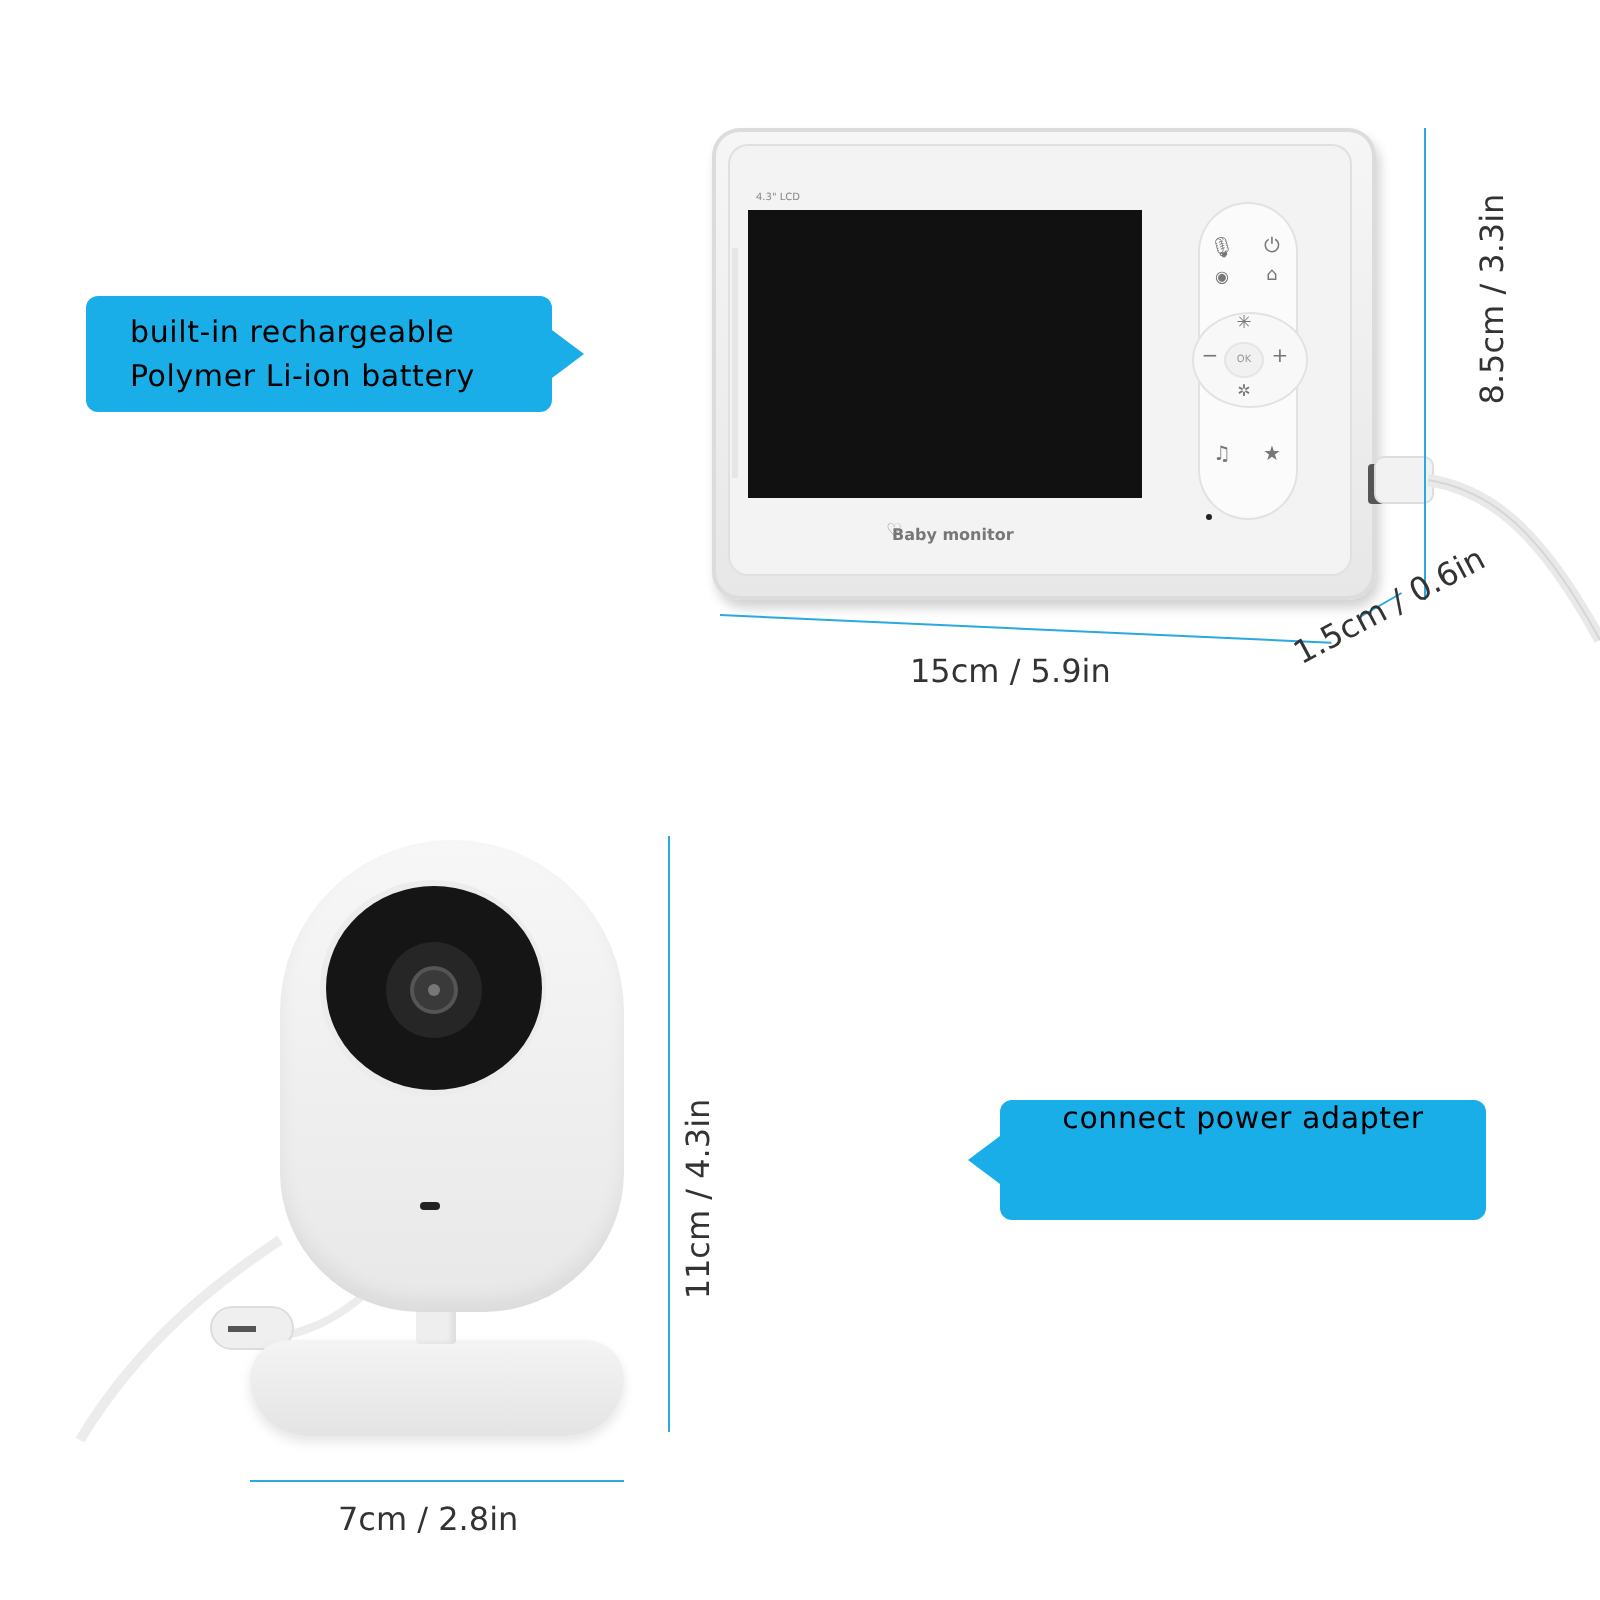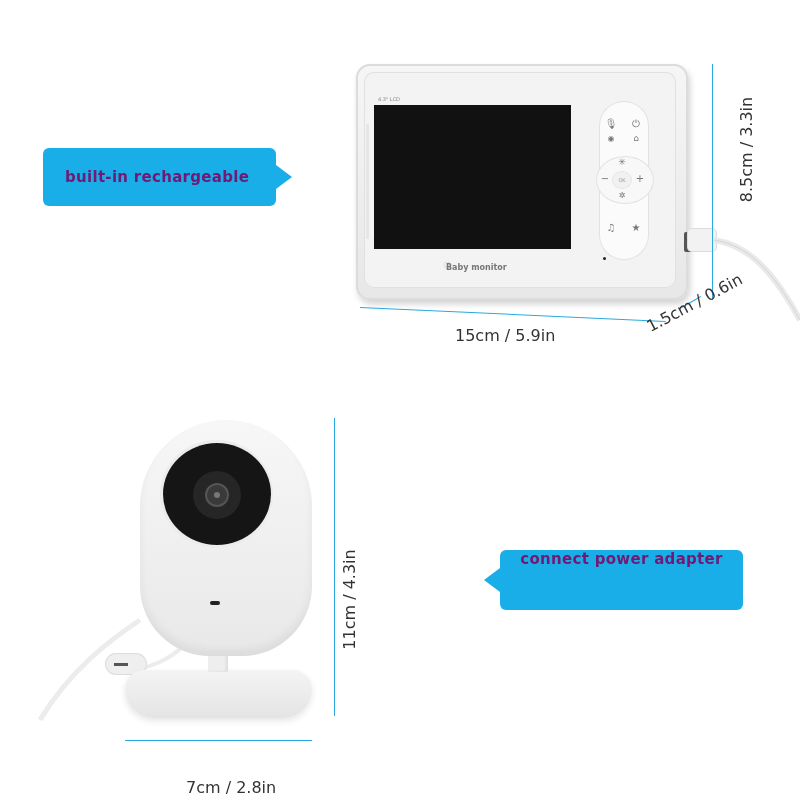--- a/index.html
+++ b/index.html
@@ -1,19 +1,19 @@
 <!DOCTYPE html>
 <html><head>
 <meta charset="utf-8">
 <style>
   html,body{margin:0;padding:0;background:#ffffff;}
   body{width:800px;height:800px;position:relative;overflow:hidden;font-family:"DejaVu Sans","Liberation Sans",sans-serif;}
   .abs{position:absolute;}
   
-  .callout{position:absolute;background:#1aaee8;color:#701a75;border-radius:6px;font-weight:700;letter-spacing:0.3px;}
+  .callout{position:absolute;background:#1aaee8;color:#000000;border-radius:6px;font-weight:400;letter-spacing:0.3px;}
   .callout-battery{left:43px;top:148px;width:233px;height:58px;padding:0 0 0 22px;box-sizing:border-box;font-size:15px;line-height:22px;display:flex;flex-direction:column;justify-content:center;}
   .callout-battery::after{content:"";position:absolute;right:-16px;top:17px;border-left:16px solid #1aaee8;border-top:12px solid transparent;border-bottom:12px solid transparent;}
   .callout-power{left:500px;top:550px;width:243px;height:60px;font-size:15px;display:flex;align-items:flex-start;justify-content:center;}
   .callout-power::before{content:"";position:absolute;left:-16px;top:18px;border-right:16px solid #1aaee8;border-top:12px solid transparent;border-bottom:12px solid transparent;}
   
   .dim{position:absolute;background:#29a9e0;}
   .dim-label{position:absolute;color:#333;font-family:"DejaVu Sans",sans-serif;font-size:16px;white-space:nowrap;}
   
   .monitor{position:absolute;left:356px;top:64px;width:332px;height:236px;background:linear-gradient(180deg,#f6f6f6,#e7e7e7);border-radius:14px;box-shadow:2px 4px 6px rgba(0,0,0,0.18),inset 0 0 0 2px #dcdcdc;}
   .monitor-inner{position:absolute;left:8px;top:8px;right:12px;bottom:12px;background:#f3f3f3;border-radius:10px;box-shadow:inset 0 0 0 1px #e0e0e0;}
@@ -40,20 +40,21 @@
   .cam-base{position:absolute;left:125px;top:670px;width:187px;height:48px;background:linear-gradient(180deg,#f4f4f4,#e4e4e4);border-radius:40px 40px 60px 60px;box-shadow:0 3px 6px rgba(0,0,0,0.1);}
   .cam-plug{position:absolute;left:106px;top:654px;width:40px;height:20px;background:#efefef;border-radius:10px;box-shadow:0 0 0 1px #ddd;}
   .cam-plug-slot{position:absolute;left:114px;top:663px;width:14px;height:3px;background:#555;}
   svg.cable{position:absolute;left:0;top:0;}
 </style>
 </head>
 <body>
 
 <div class="callout callout-battery">
   <span>built-in rechargeable</span>
+  <span>Polymer Li-ion battery</span>
 </div>
 
 <div class="monitor">
   <div class="monitor-inner"></div>
 </div>
 <div class="slot"></div>
 <div class="lcd-label">4.3" LCD</div>
 <div class="screen"></div>
 <div class="brand-heart">♡</div>
 <div class="brand">Baby monitor</div>
@@ -98,20 +99,20 @@
 <div class="cam-stem"></div>
 <div class="cam-body"></div>
 <div class="cam-ring"></div>
 <div class="cam-lens-outer"></div>
 <div class="cam-lens-mid"></div>
 <div class="cam-lens-inner"></div>
 <div class="cam-lens-dot"></div>
 <div class="cam-mic"></div>
 
 <div class="dim" style="left:125px;top:740px;width:187px;height:1px;"></div>
-<div class="dim-label" style="left:186px;top:750px;margin-top:28px;">7cm / 2.8in</div>
+<div class="dim-label" style="left:169px;top:750px;">7cm / 2.8in</div>
 
 <div class="dim" style="left:334px;top:418px;width:1px;height:298px;"></div>
 <div class="dim-label" style="left:294px;top:590px;transform:rotate(-90deg);transform-origin:center;width:110px;text-align:center;">11cm / 4.3in</div>
 
 <div class="callout callout-power">
   <span>connect power adapter</span>
 </div>
 
 </body></html>

